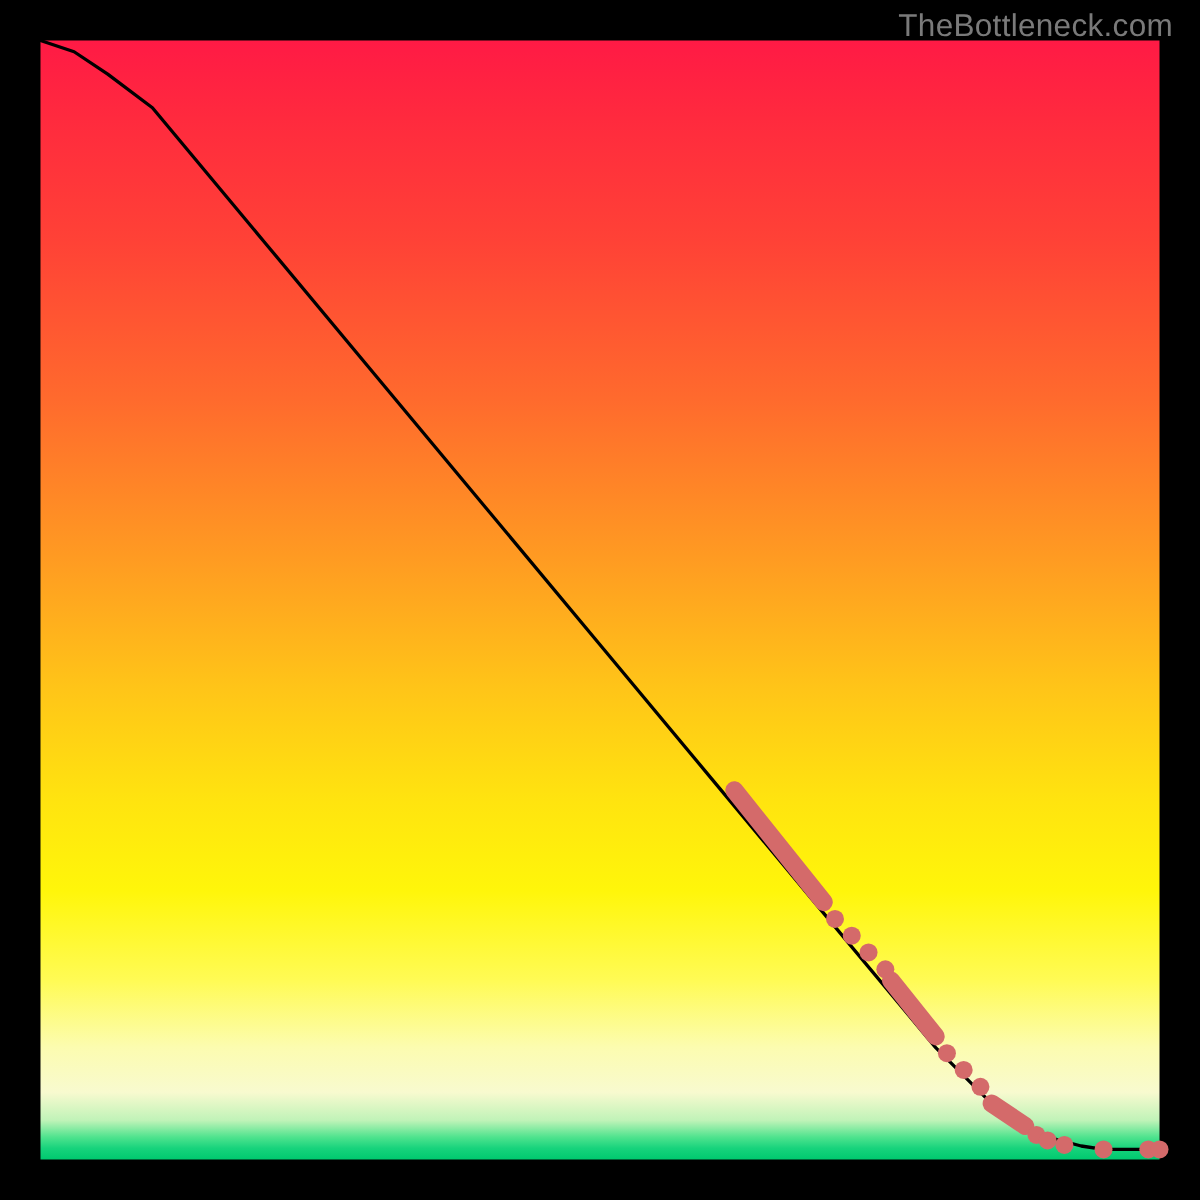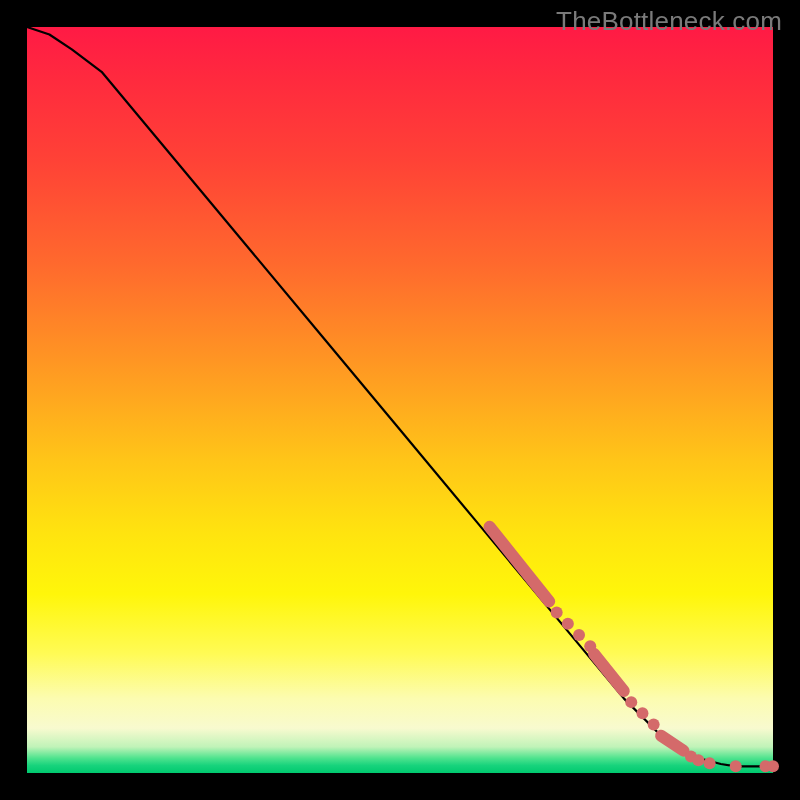--- a/index.html
+++ b/index.html
@@ -41,21 +41,21 @@
       #4fe38e 98%,
       #17d37c 99%,
       #00c96f 100%
     );
   }
   .watermark {
     position: absolute;
     top: 6px;
     right: 18px;
     color: #7a7a7a;
-    font-size: 26px;
+    font-size: 21px;
     font-weight: 500;
     letter-spacing: 0.2px;
     user-select: none;
   }
   svg.curve {
     position: absolute;
     left: 0; top: 0;
     width: 746px; height: 746px;
     overflow: visible;
   }

